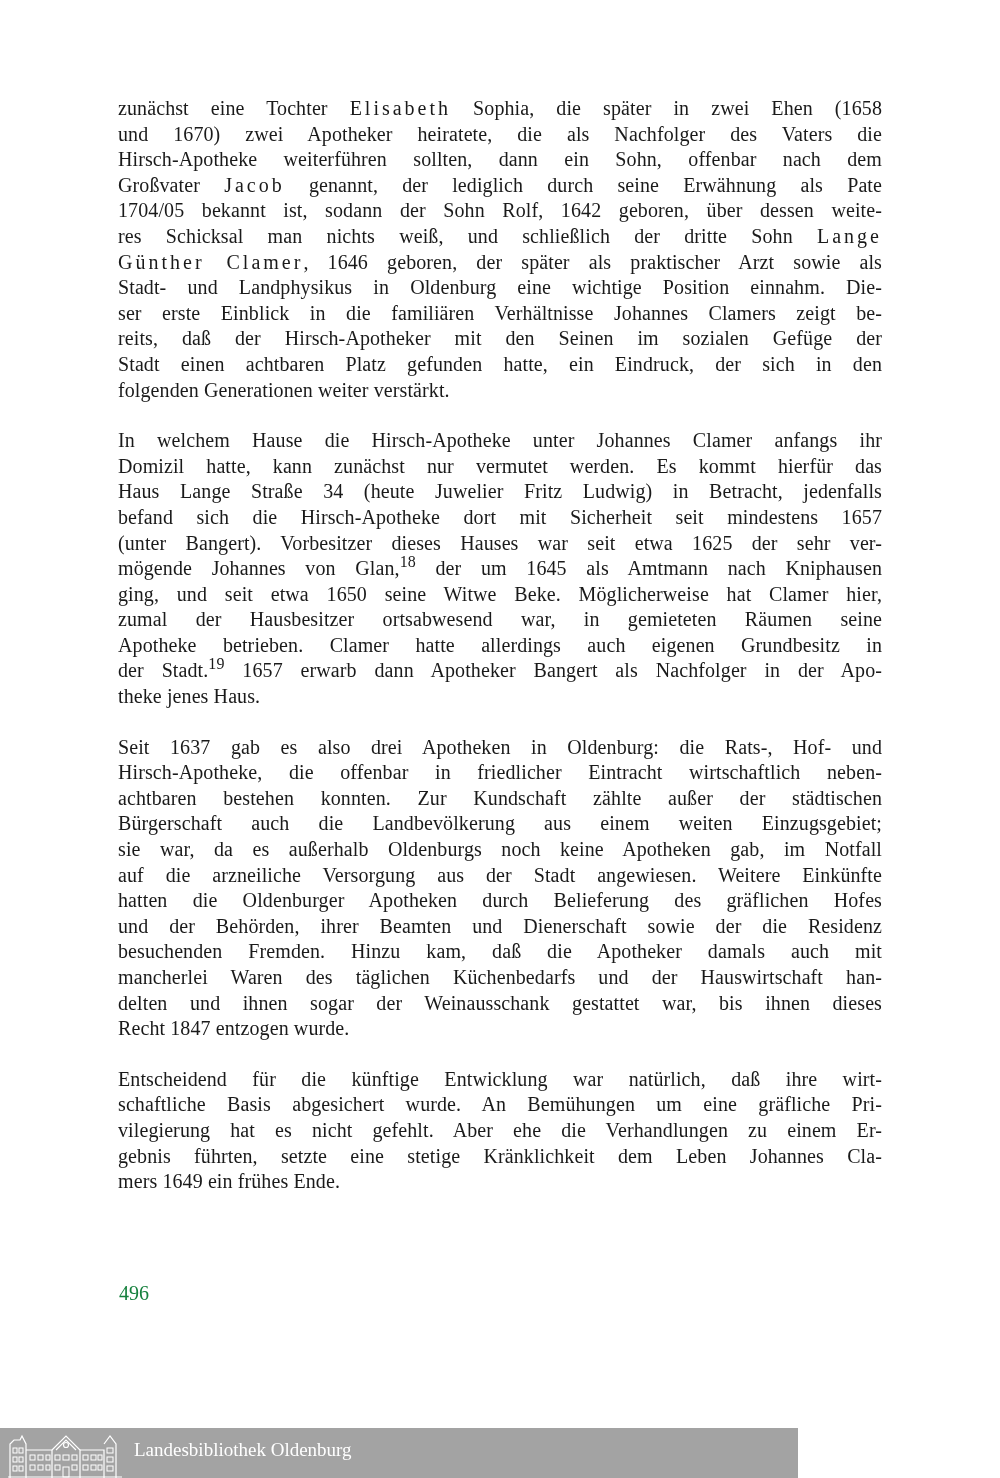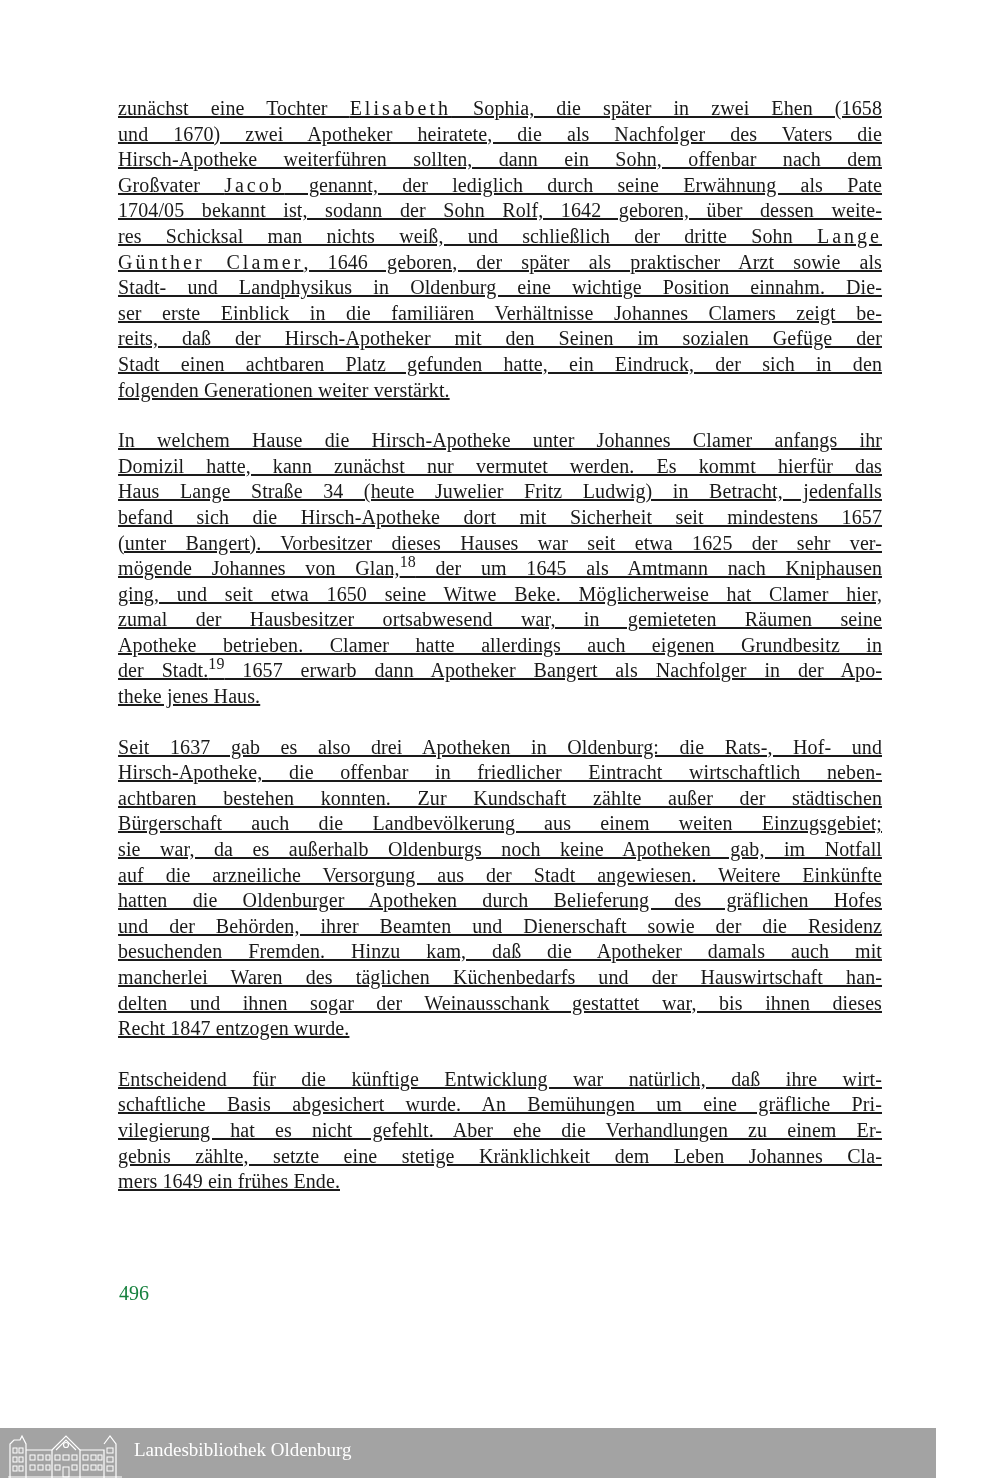--- a/index.html
+++ b/index.html
@@ -11,34 +11,32 @@
   }
   .page-text {
     position:absolute; left:118px; top:96px; width:764px;
   }
   .para {
     margin:0 0 25px 0;
     font-size:20px;
     line-height:25.6px;
     text-align:justify;
     letter-spacing:0.1px;
-    text-decoration:underline;
   }
   .line { display:block; text-align:justify; text-align-last:justify; white-space:nowrap; height:25.6px; }
   .line.last { text-align-last:left; }
   .spaced { letter-spacing:3px; }
   sup { font-size:16px; line-height:0; vertical-align:8px; }
   .page-number {
     position:absolute; left:119px; top:1282px;
     font-size:20px; color:#15803d;
   }
   .footer {
-    position:absolute; left:0; top:1428px; width:908px; height:50px;
+    position:absolute; left:0; top:1428px; width:798px; height:50px;
     background:#a3a3a3;
-    padding-left:28px;
   }
   .footer-logo { position:absolute; left:6px; top:2px; width:118px; height:48px; }
   .footer-text {
     position:absolute; left:134px; top:11px;
     font-size:19px; color:#ffffff;
   }
 </style>
 </head>
 <body>
 
@@ -81,21 +79,21 @@
       <span class="line">und der Behörden, ihrer Beamten und Dienerschaft sowie der die Residenz</span>
       <span class="line">besuchenden Fremden. Hinzu kam, daß die Apotheker damals auch mit</span>
       <span class="line">mancherlei Waren des täglichen Küchenbedarfs und der Hauswirtschaft han-</span>
       <span class="line">delten und ihnen sogar der Weinausschank gestattet war, bis ihnen dieses</span>
       <span class="line last">Recht 1847 entzogen wurde.</span>
     </div>
     <div class="para">
       <span class="line">Entscheidend für die künftige Entwicklung war natürlich, daß ihre wirt-</span>
       <span class="line">schaftliche Basis abgesichert wurde. An Bemühungen um eine gräfliche Pri-</span>
       <span class="line">vilegierung hat es nicht gefehlt. Aber ehe die Verhandlungen zu einem Er-</span>
-      <span class="line">gebnis zählte, setzte eine stetige Kränklichkeit dem Leben Johannes Cla-</span>
+      <span class="line">gebnis führten, setzte eine stetige Kränklichkeit dem Leben Johannes Cla-</span>
       <span class="line last">mers 1649 ein frühes Ende.</span>
     </div>
   </div>
 
 <div class="page-number">496</div>
 
 <div class="footer">
   <svg class="footer-logo" viewBox="0 0 118 48" fill="none" stroke="#ffffff" stroke-width="1.2">
     <path d="M4 48 V14 L8 10 L14 10 L16 6 L20 14 V48"></path>
     <path d="M20 20 H46 V48"></path>

